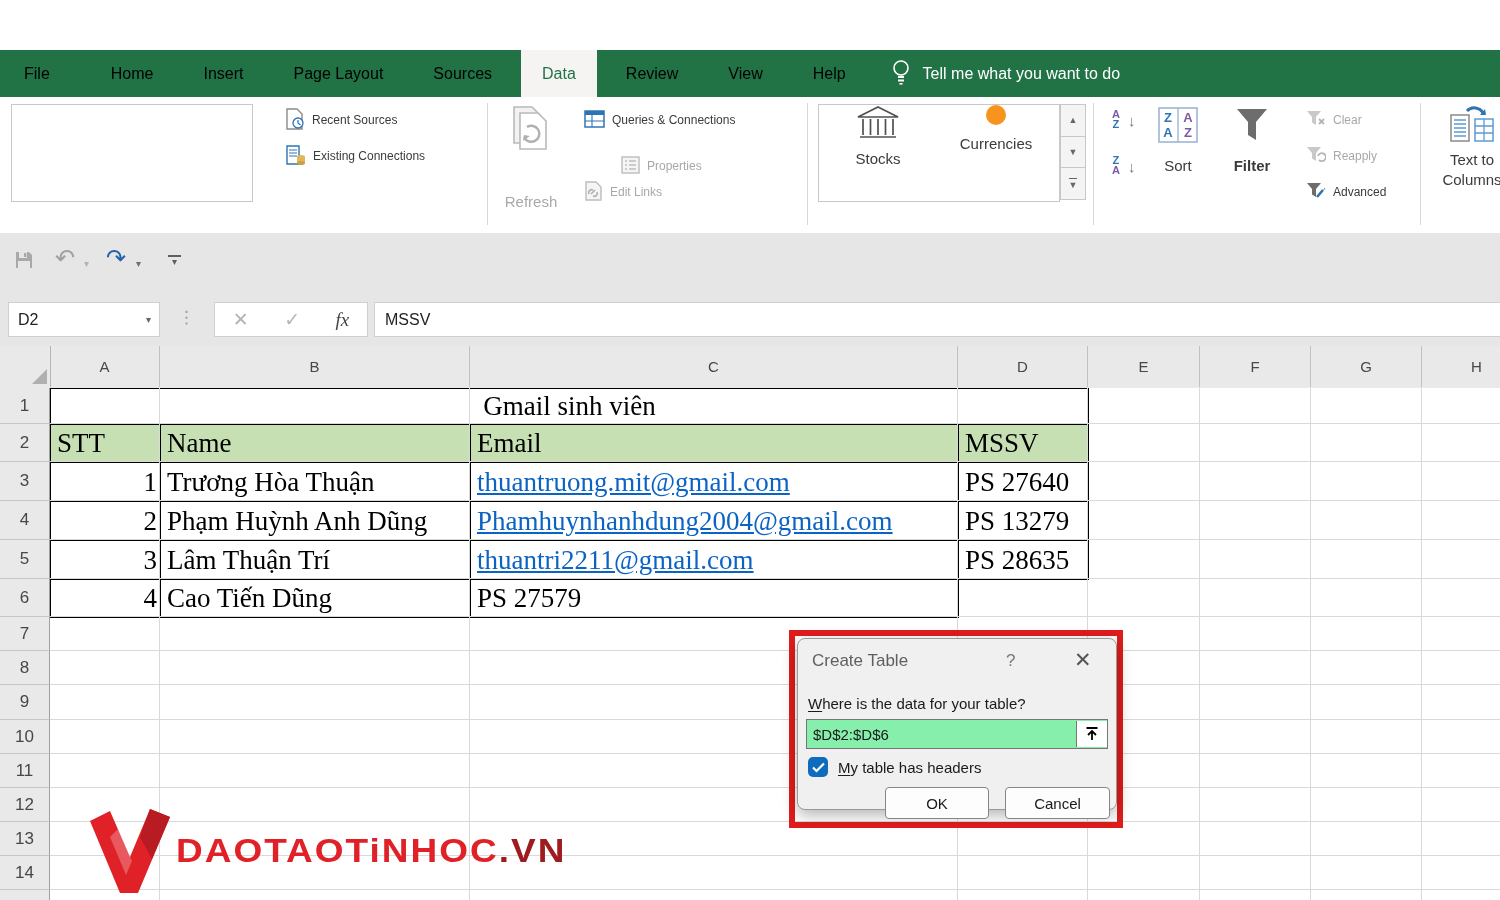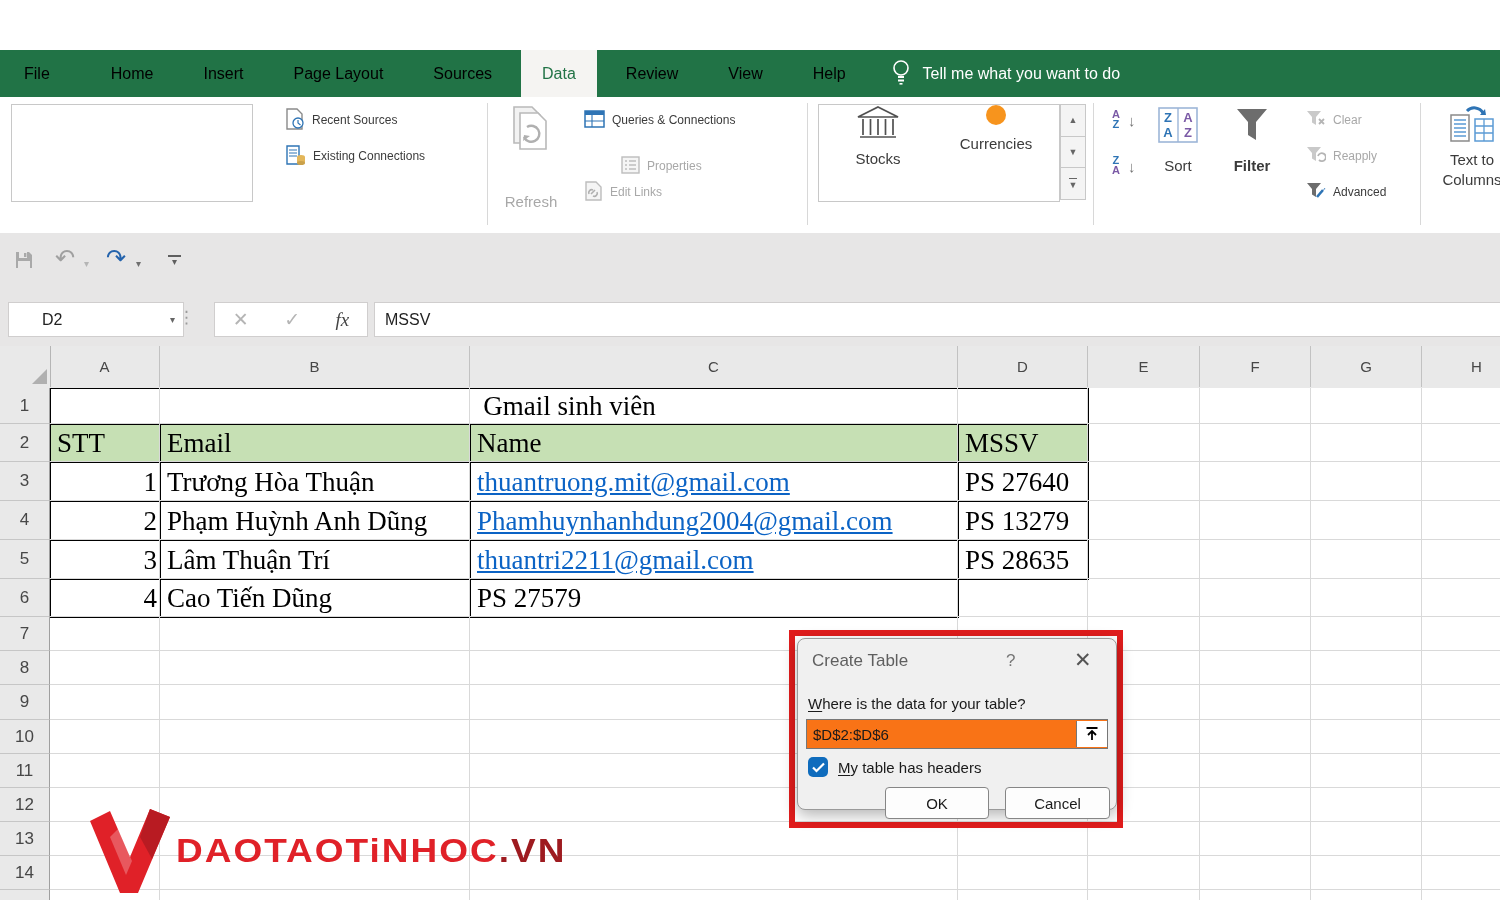--- a/index.html
+++ b/index.html
@@ -64,21 +64,21 @@
 
   
   .dlg-frame{left:789px;top:630px;width:322px;height:186px;border:6px solid #e11c1c;z-index:10;}
   .dialog{left:797px;top:638px;width:318px;height:170px;background:#f0f0f0;border:1px solid #9a9a9a;border-radius:8px;
           box-shadow:0 5px 16px rgba(0,0,0,.3);z-index:11;font-size:15px;color:#1a1a1a;}
   .dlg-title{left:14px;top:12px;font-size:17px;color:#5f5f5f;}
   .dlg-help{left:208px;top:12px;font-size:17px;color:#777;}
   .dlg-close{left:276px;top:9px;font-size:21px;color:#555;}
   .dlg-label{left:10px;top:56px;}
   .mn{text-decoration:underline;text-underline-offset:2px;}
-  .dlg-input{left:8px;top:80px;width:300px;height:28px;background:#f97316;border:1px solid #767676;display:flex;align-items:center;}
+  .dlg-input{left:8px;top:80px;width:300px;height:28px;background:#86efac;border:1px solid #767676;display:flex;align-items:center;}
   .dlg-input-text{flex:1;padding-left:6px;font-size:15px;}
   .dlg-rangebtn{width:30px;height:26px;border-left:1px solid #767676;display:flex;align-items:center;justify-content:center;background:#fff;}
   .dlg-check{left:10px;top:118px;width:20px;height:20px;background:#0f6cbd;border-radius:5px;display:flex;align-items:center;justify-content:center;}
   .dlg-checklabel{left:40px;top:120px;}
   .dlg-btn{top:148px;height:30px;background:#fdfdfd;border:1px solid #868686;border-radius:4px;
            display:flex;align-items:center;justify-content:center;font-size:15px;}
 </style>
 </head>
 <body>
 
@@ -318,21 +318,21 @@
     <span class="abs qicon" style="left:55px;top:15px;color:#a0a0a0;font-size:24px;">↶</span>
     <span class="abs caret" style="left:84px;top:26px;color:#b5b5b5;">▾</span>
     <span class="abs qicon" style="left:106px;top:15px;color:#2463ac;font-size:24px;">↷</span>
     <span class="abs caret" style="left:136px;top:26px;color:#6f6f6f;">▾</span>
     <span class="abs" style="left:168px;top:22px;width:13px;border-top:2px solid #5f5f5f;">
         <span class="caret" style="display:block;text-align:center;color:#5f5f5f;">▾</span>
       </span>
   </div>
 
   <div class="abs fxrow">
-    <div class="abs whitebox" style="left:8px;top:9px;width:150px;height:33px;padding-left:24px;">
+    <div class="abs whitebox" style="left:8px;top:9px;width:150px;height:33px;">
       <span style="padding-left:9px;font-size:16px;color:#222;flex:1;">D2</span>
       <span class="caret" style="padding-right:8px;color:#666;">▾</span>
     </div>
     <span class="abs" style="left:178px;top:14px;color:#9a9a9a;font-size:17px;letter-spacing:0;">⋮</span>
     <div class="abs whitebox" style="left:214px;top:9px;width:152px;height:33px;justify-content:space-around;">
       <span style="color:#b5b5b5;font-size:19px;">✕</span>
       <span style="color:#b5b5b5;font-size:19px;">✓</span>
       <span style="color:#444;font-size:19px;font-style:italic;font-family:'Liberation Serif',serif;">fx</span>
     </div>
     <div class="abs whitebox" style="left:374px;top:9px;width:1126px;height:33px;border-right:none;">
@@ -352,22 +352,22 @@
     </div>
   <div class="abs selectall">
       <span class="corner-tri"></span>
     </div>
 
   <div class="abs" style="left:0;top:388px;width:1500px;height:512px;background:#fff;" id="grid"></div>
 
   <div class="abs" id="table">
     <div class="tcell t-title">Gmail sinh viên</div>
     <div class="tcell t-head">STT</div>
+    <div class="tcell t-head">Name</div>
     <div class="tcell t-head">Email</div>
-    <div class="tcell t-head">Name</div>
     <div class="tcell t-head">MSSV</div>
   <div class="tcell t-stt">1</div>
       <div class="tcell">Trương Hòa Thuận</div>
       <div class="tcell">
         <span class="t-link">thuantruong.mit@gmail.com</span>
       </div>
       <div class="tcell">PS 27640</div>
       <div class="tcell t-stt">2</div>
       <div class="tcell">Phạm Huỳnh Anh Dũng</div>
       <div class="tcell">

